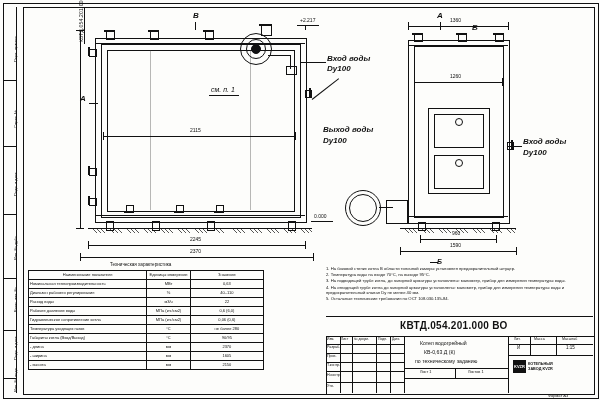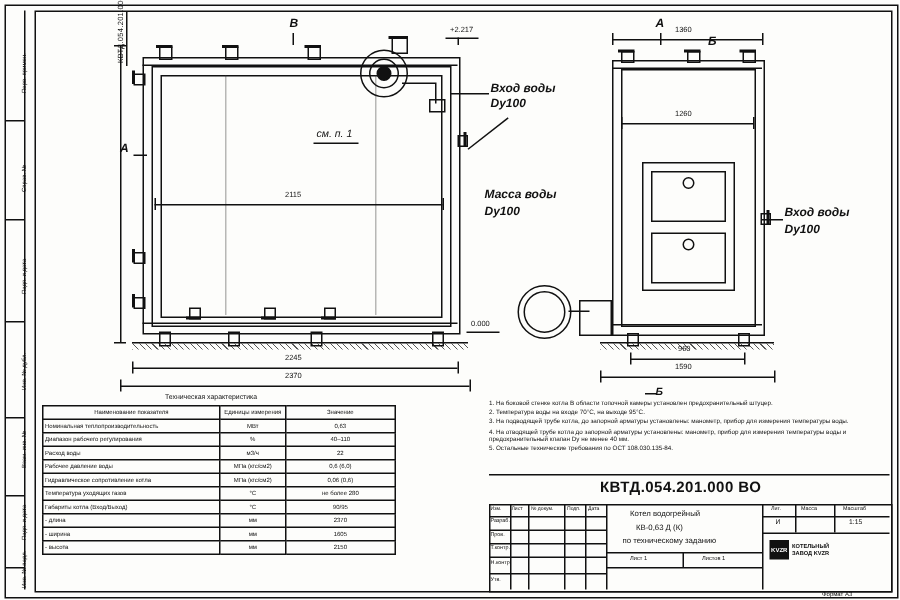--- a/index.html
+++ b/index.html
@@ -136,21 +136,21 @@
 
   <div class="ln h" style="left:80px;top:257px;width:233px;"></div>
   <div class="ln v" style="left:80px;top:253px;height:8px;"></div>
   <div class="ln v" style="left:313px;top:253px;height:8px;"></div>
   <div class="txt" style="left:190px;top:249px;">2370</div>
 
   <div class="txt b it" style="left:327px;top:55px;font-size:8px;">Вход воды</div>
   <div class="txt b it" style="left:327px;top:65px;font-size:8px;">Dy100</div>
   <div class="ln h" style="left:300px;top:62px;width:26px;"></div>
 
-  <div class="txt b it" style="left:323px;top:126px;font-size:8px;">Масса воды</div>
+  <div class="txt b it" style="left:323px;top:126px;font-size:8px;">Выход воды</div>
   <div class="txt b it" style="left:323px;top:137px;font-size:8px;">Dy100</div>
   <div class="ln h" style="left:312px;top:99px;width:34px;transform:rotate(-38deg);transform-origin:left center;"></div>
 
   <div class="txt b it" style="left:523px;top:138px;font-size:8px;">Вход воды</div>
   <div class="txt b it" style="left:523px;top:149px;font-size:8px;">Dy100</div>
   <div class="ln h" style="left:508px;top:146px;width:14px;"></div>
 
   <div class="txt b it" style="left:437px;top:12px;font-size:8px;">А</div>
   <div class="ln v" style="left:440px;top:22px;height:8px;"></div>
   <div class="txt b it" style="left:472px;top:24px;font-size:8px;">Б</div>

